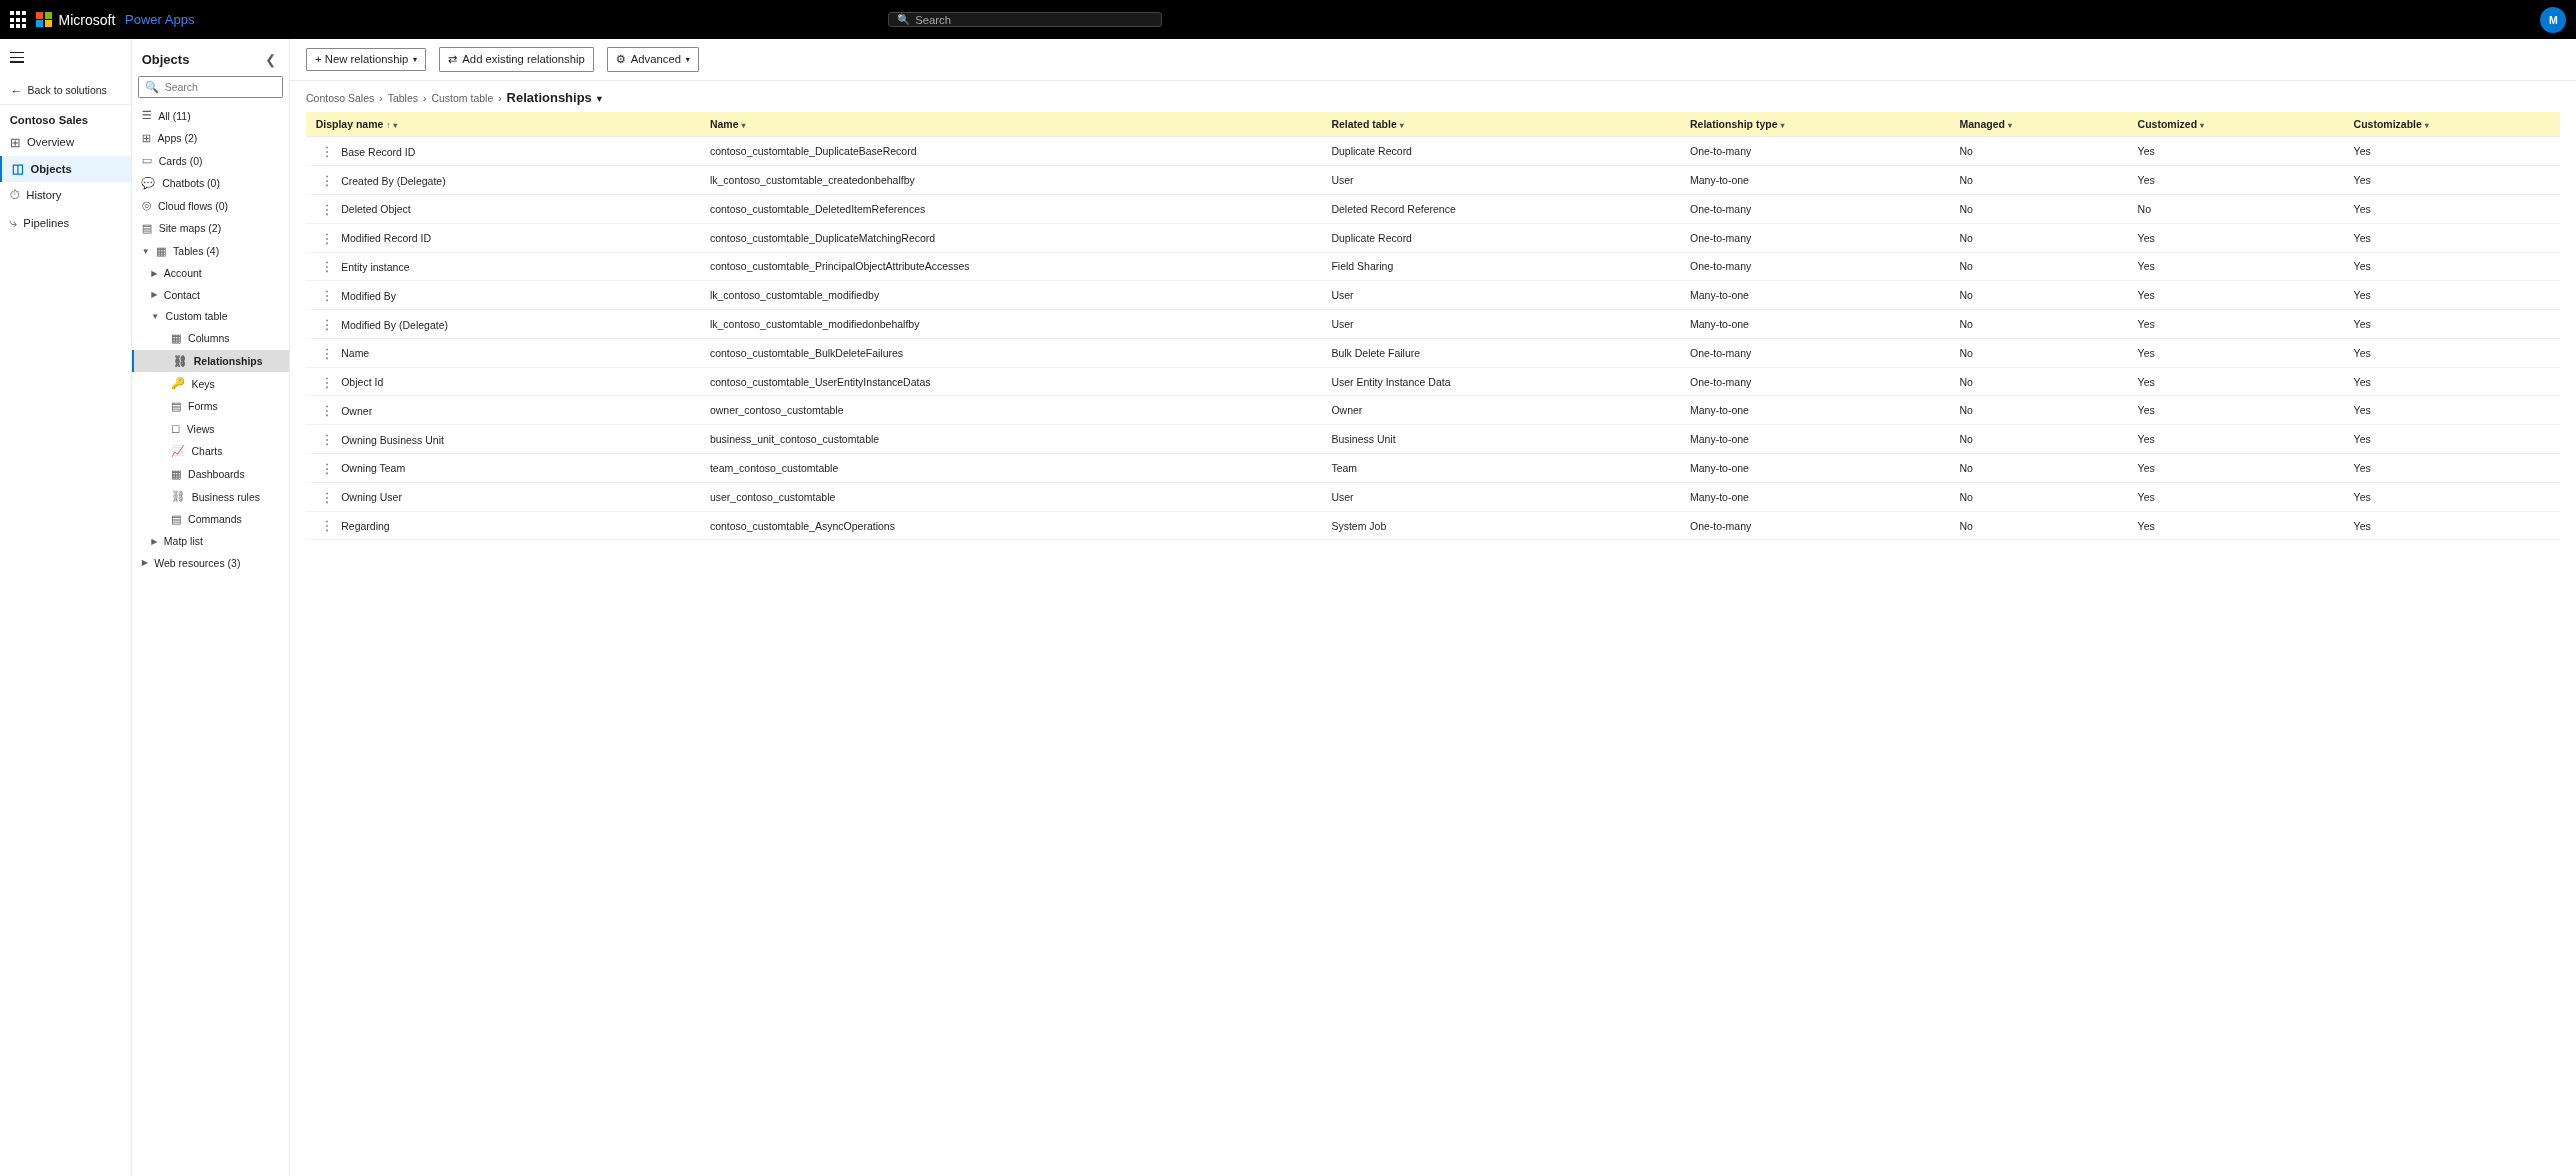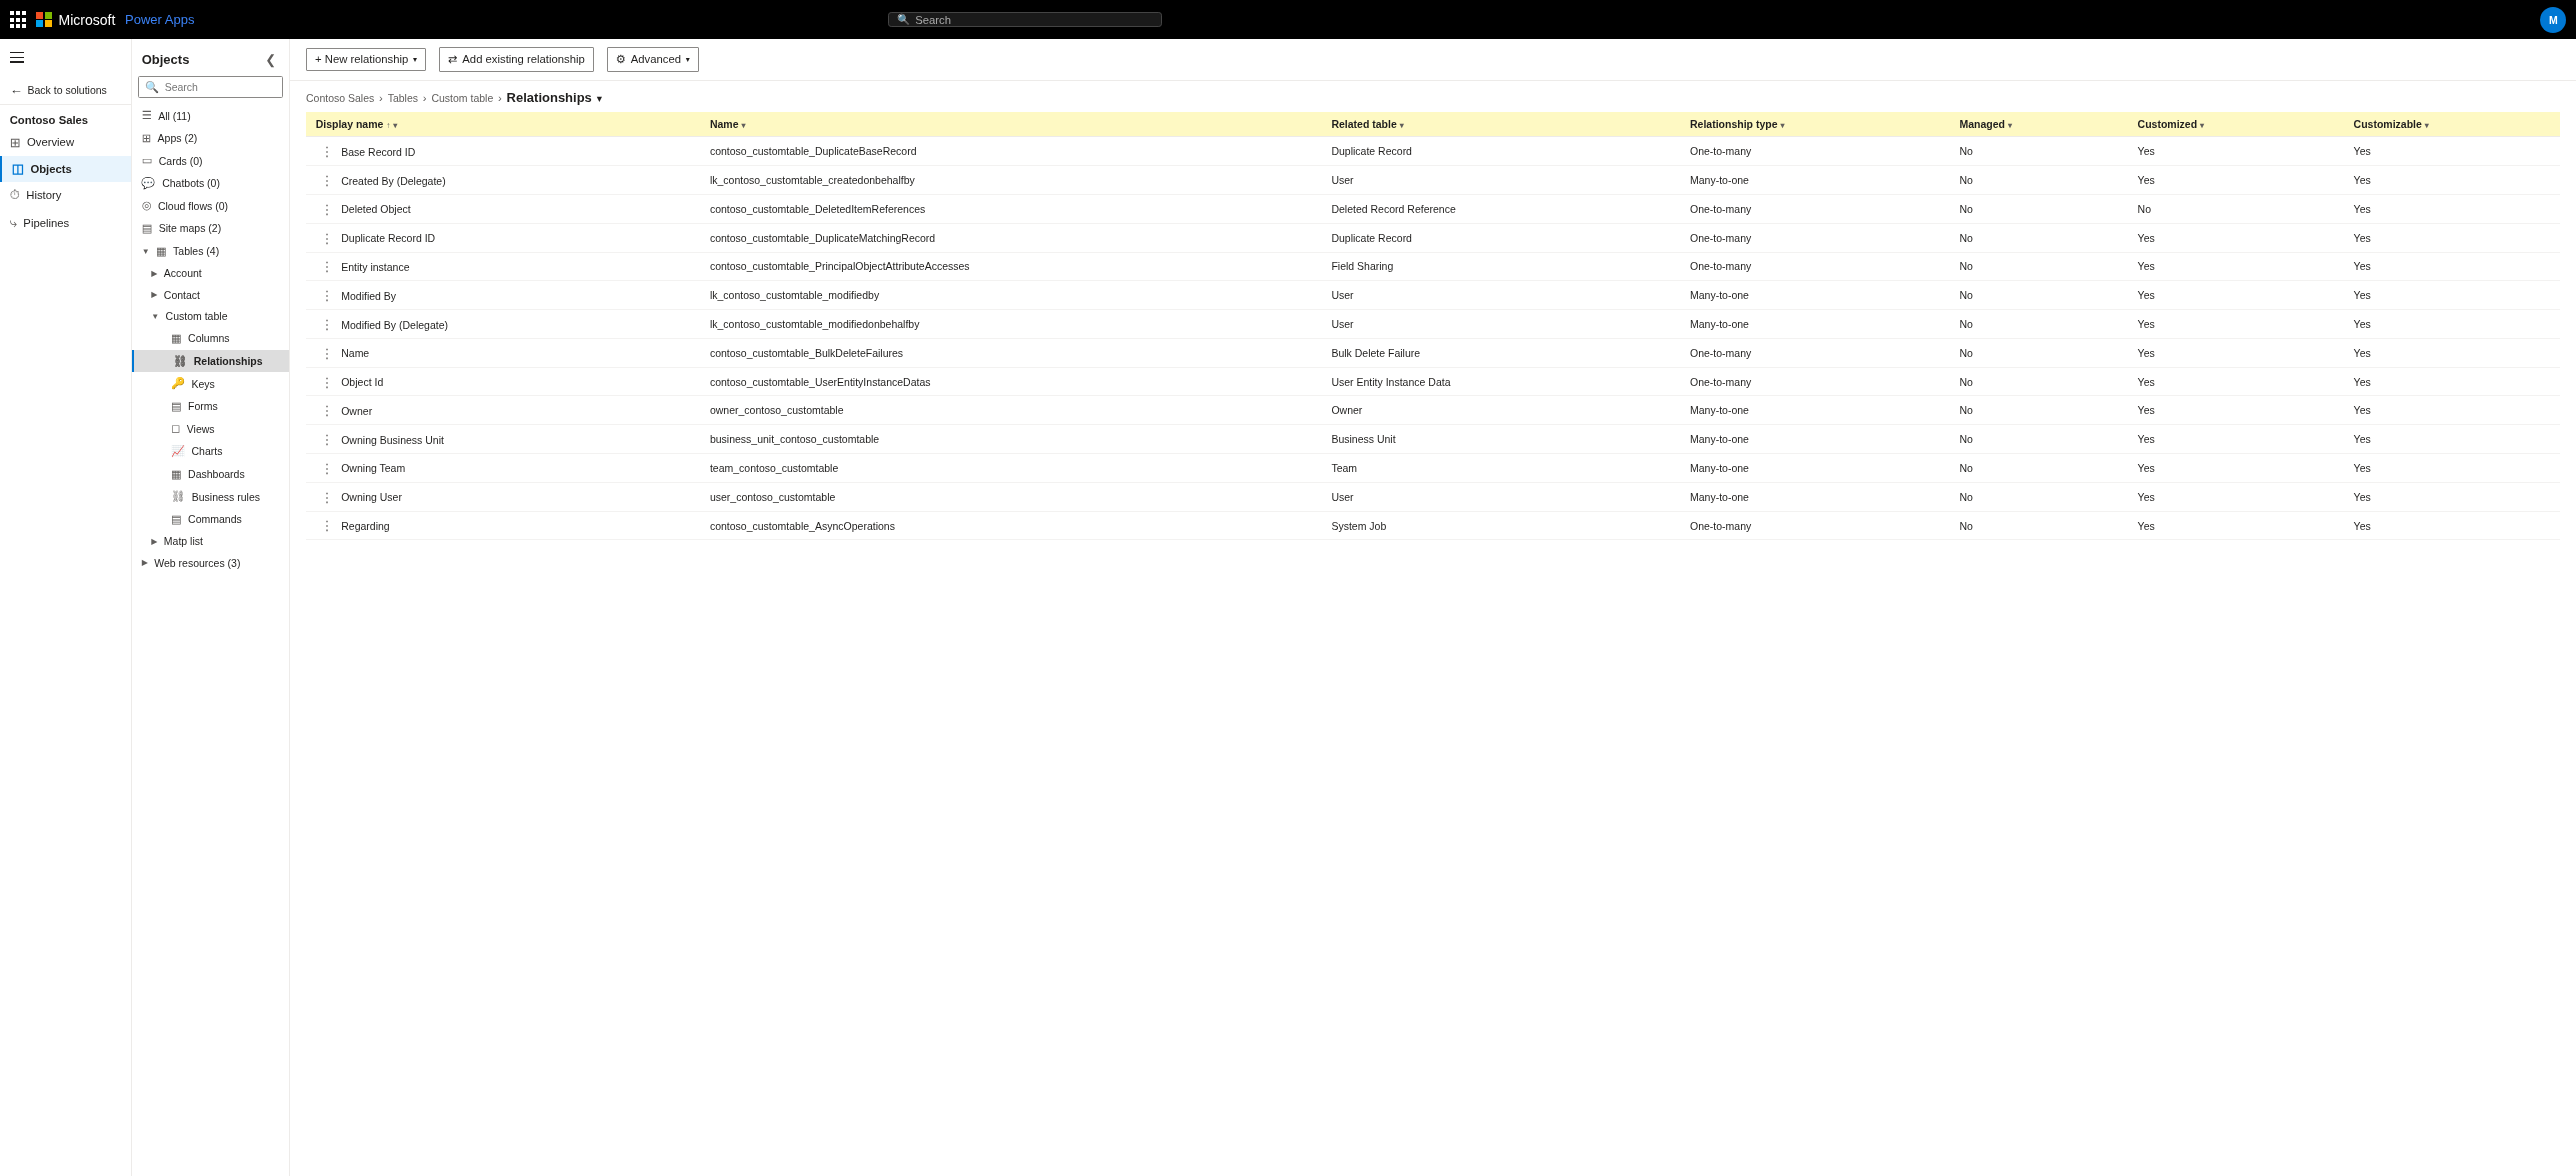--- a/index.html
+++ b/index.html
@@ -375,21 +375,21 @@
     <td><span>contoso_customtable_DeletedItemReferences</span></td>
     <td><span>Deleted Record Reference</span></td>
     <td><span>One-to-many</span></td>
     <td><span>No</span></td>
     <td><span>No</span></td>
     <td><span>Yes</span></td>
   </tr>
             <tr>
     <td>
       <span class="row-menu">⋮</span>
-      <span>Duplicate Record ID</span>
+      <span>Modified Record ID</span>
     </td>
     <td><span>contoso_customtable_DuplicateMatchingRecord</span></td>
     <td><span>Duplicate Record</span></td>
     <td><span>One-to-many</span></td>
     <td><span>No</span></td>
     <td><span>Yes</span></td>
     <td><span>Yes</span></td>
   </tr>
             <tr>
     <td>

